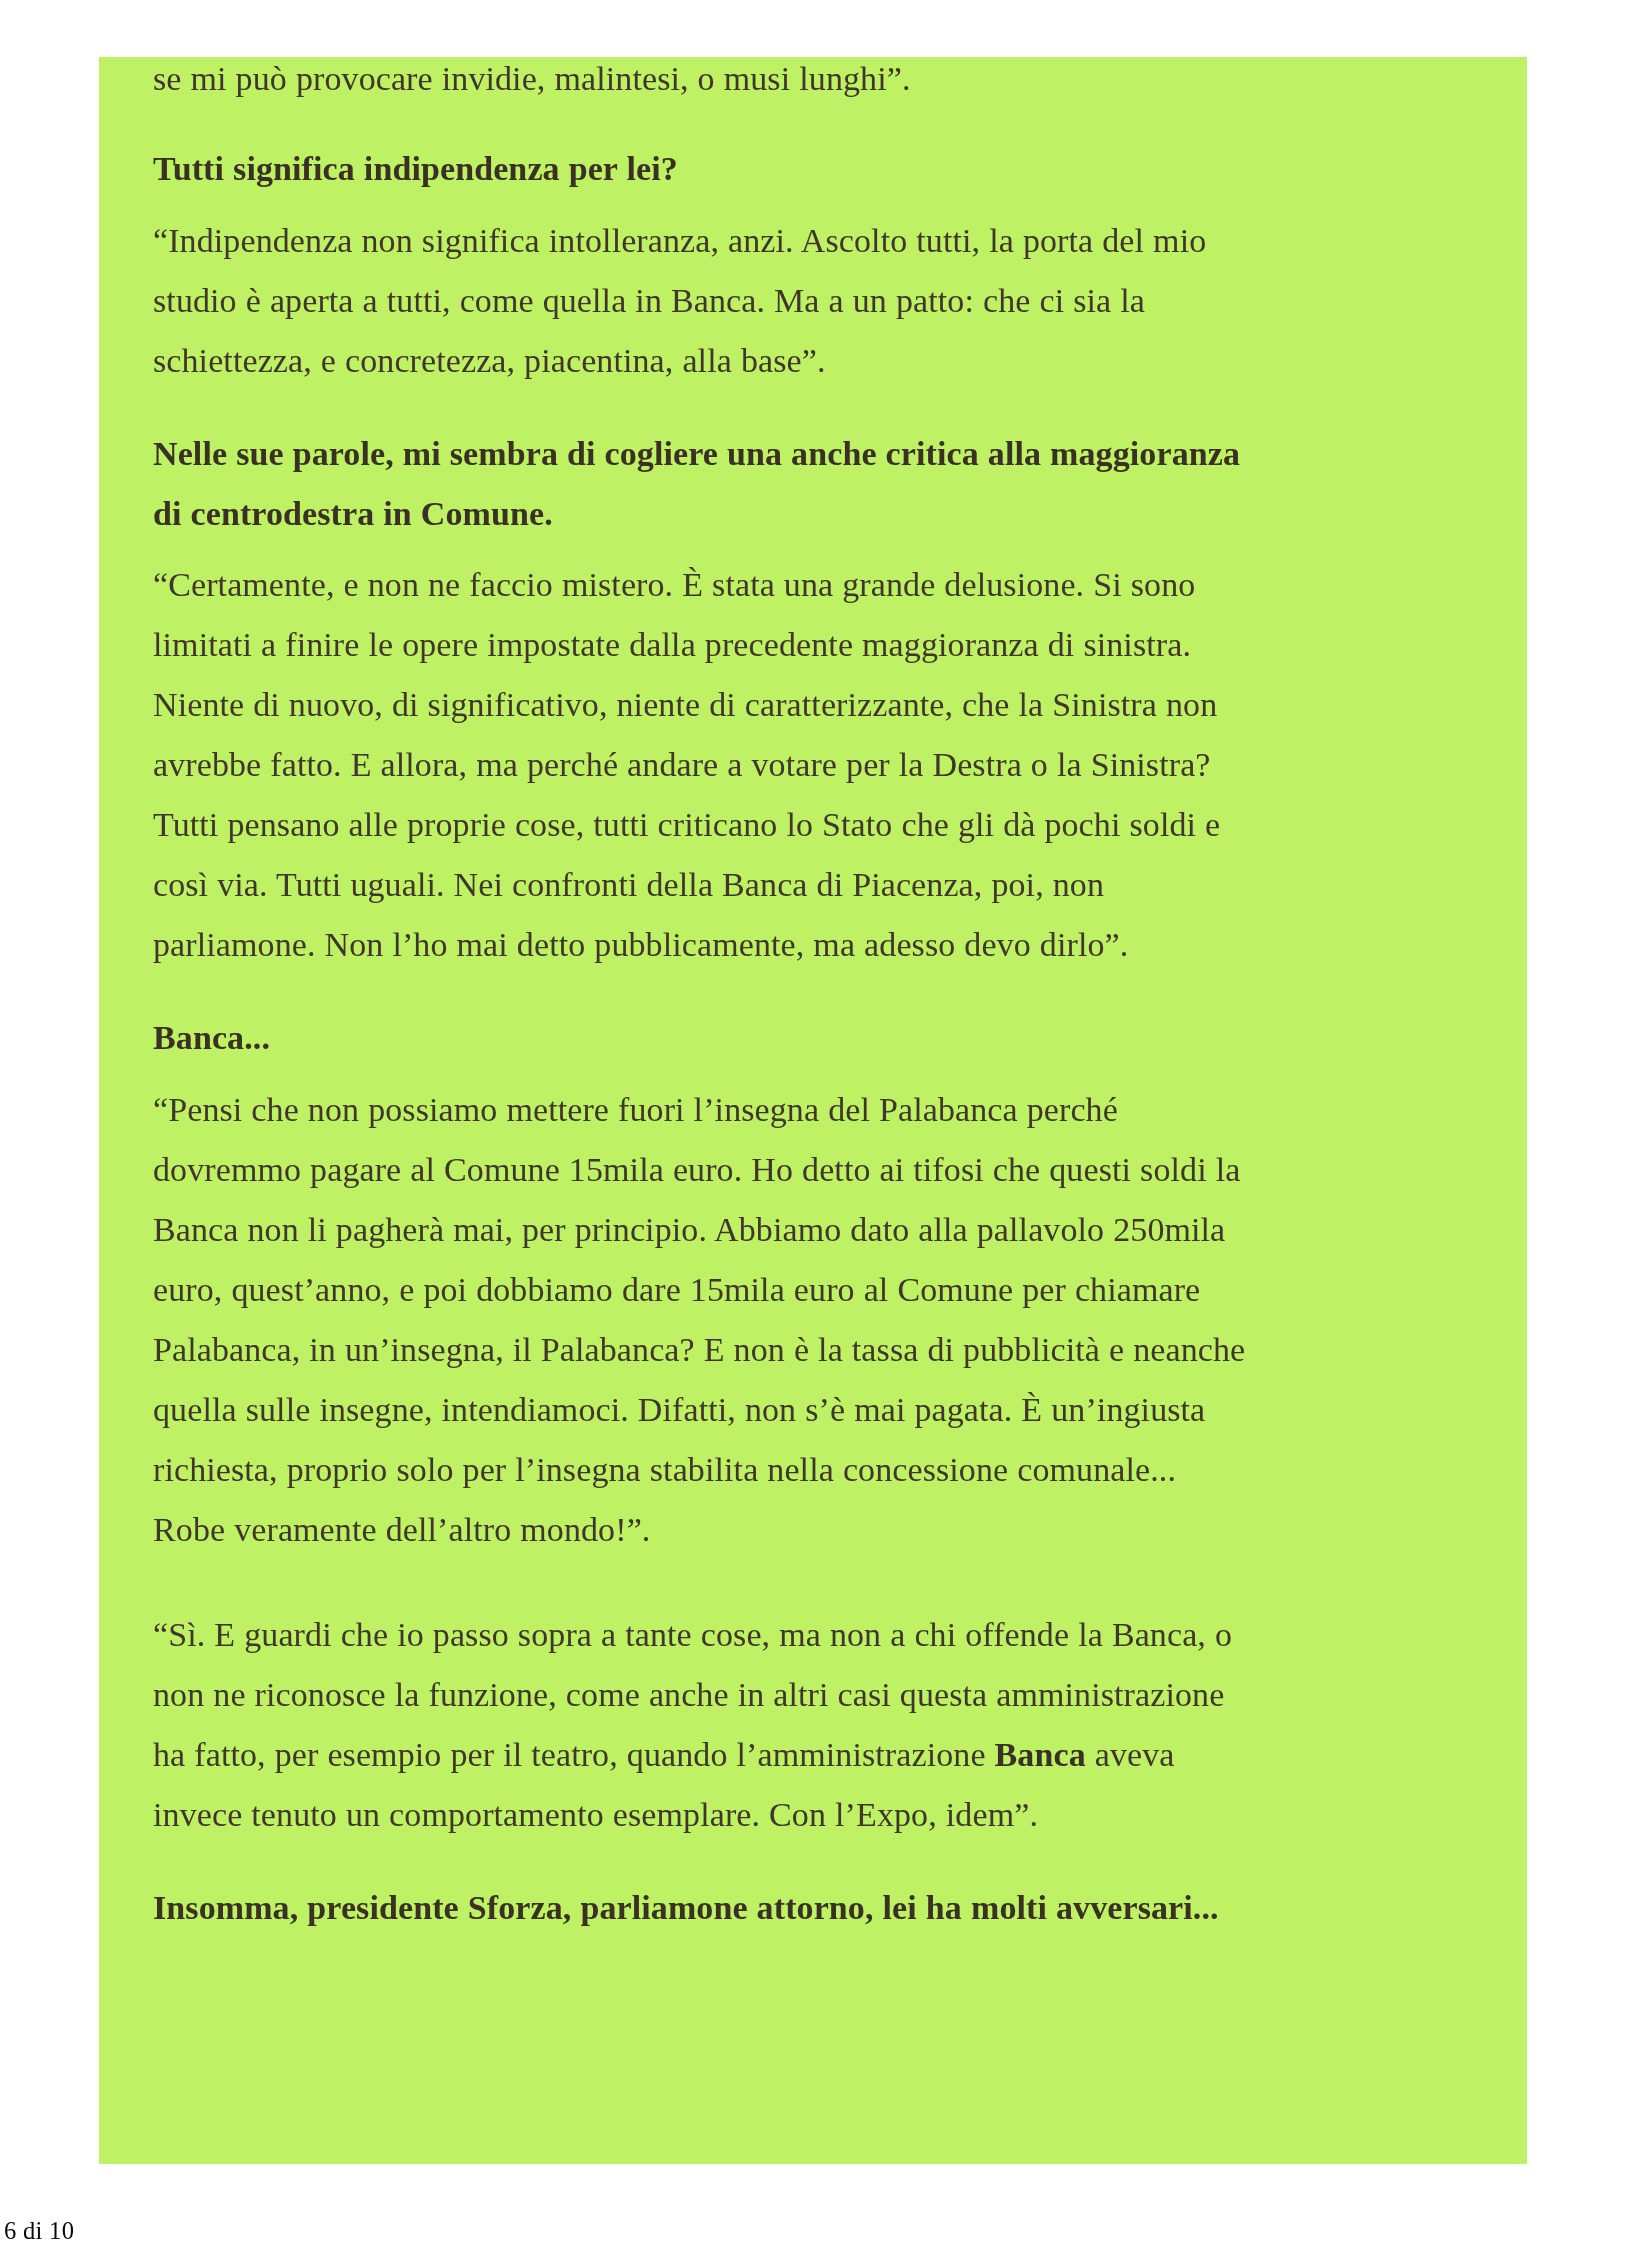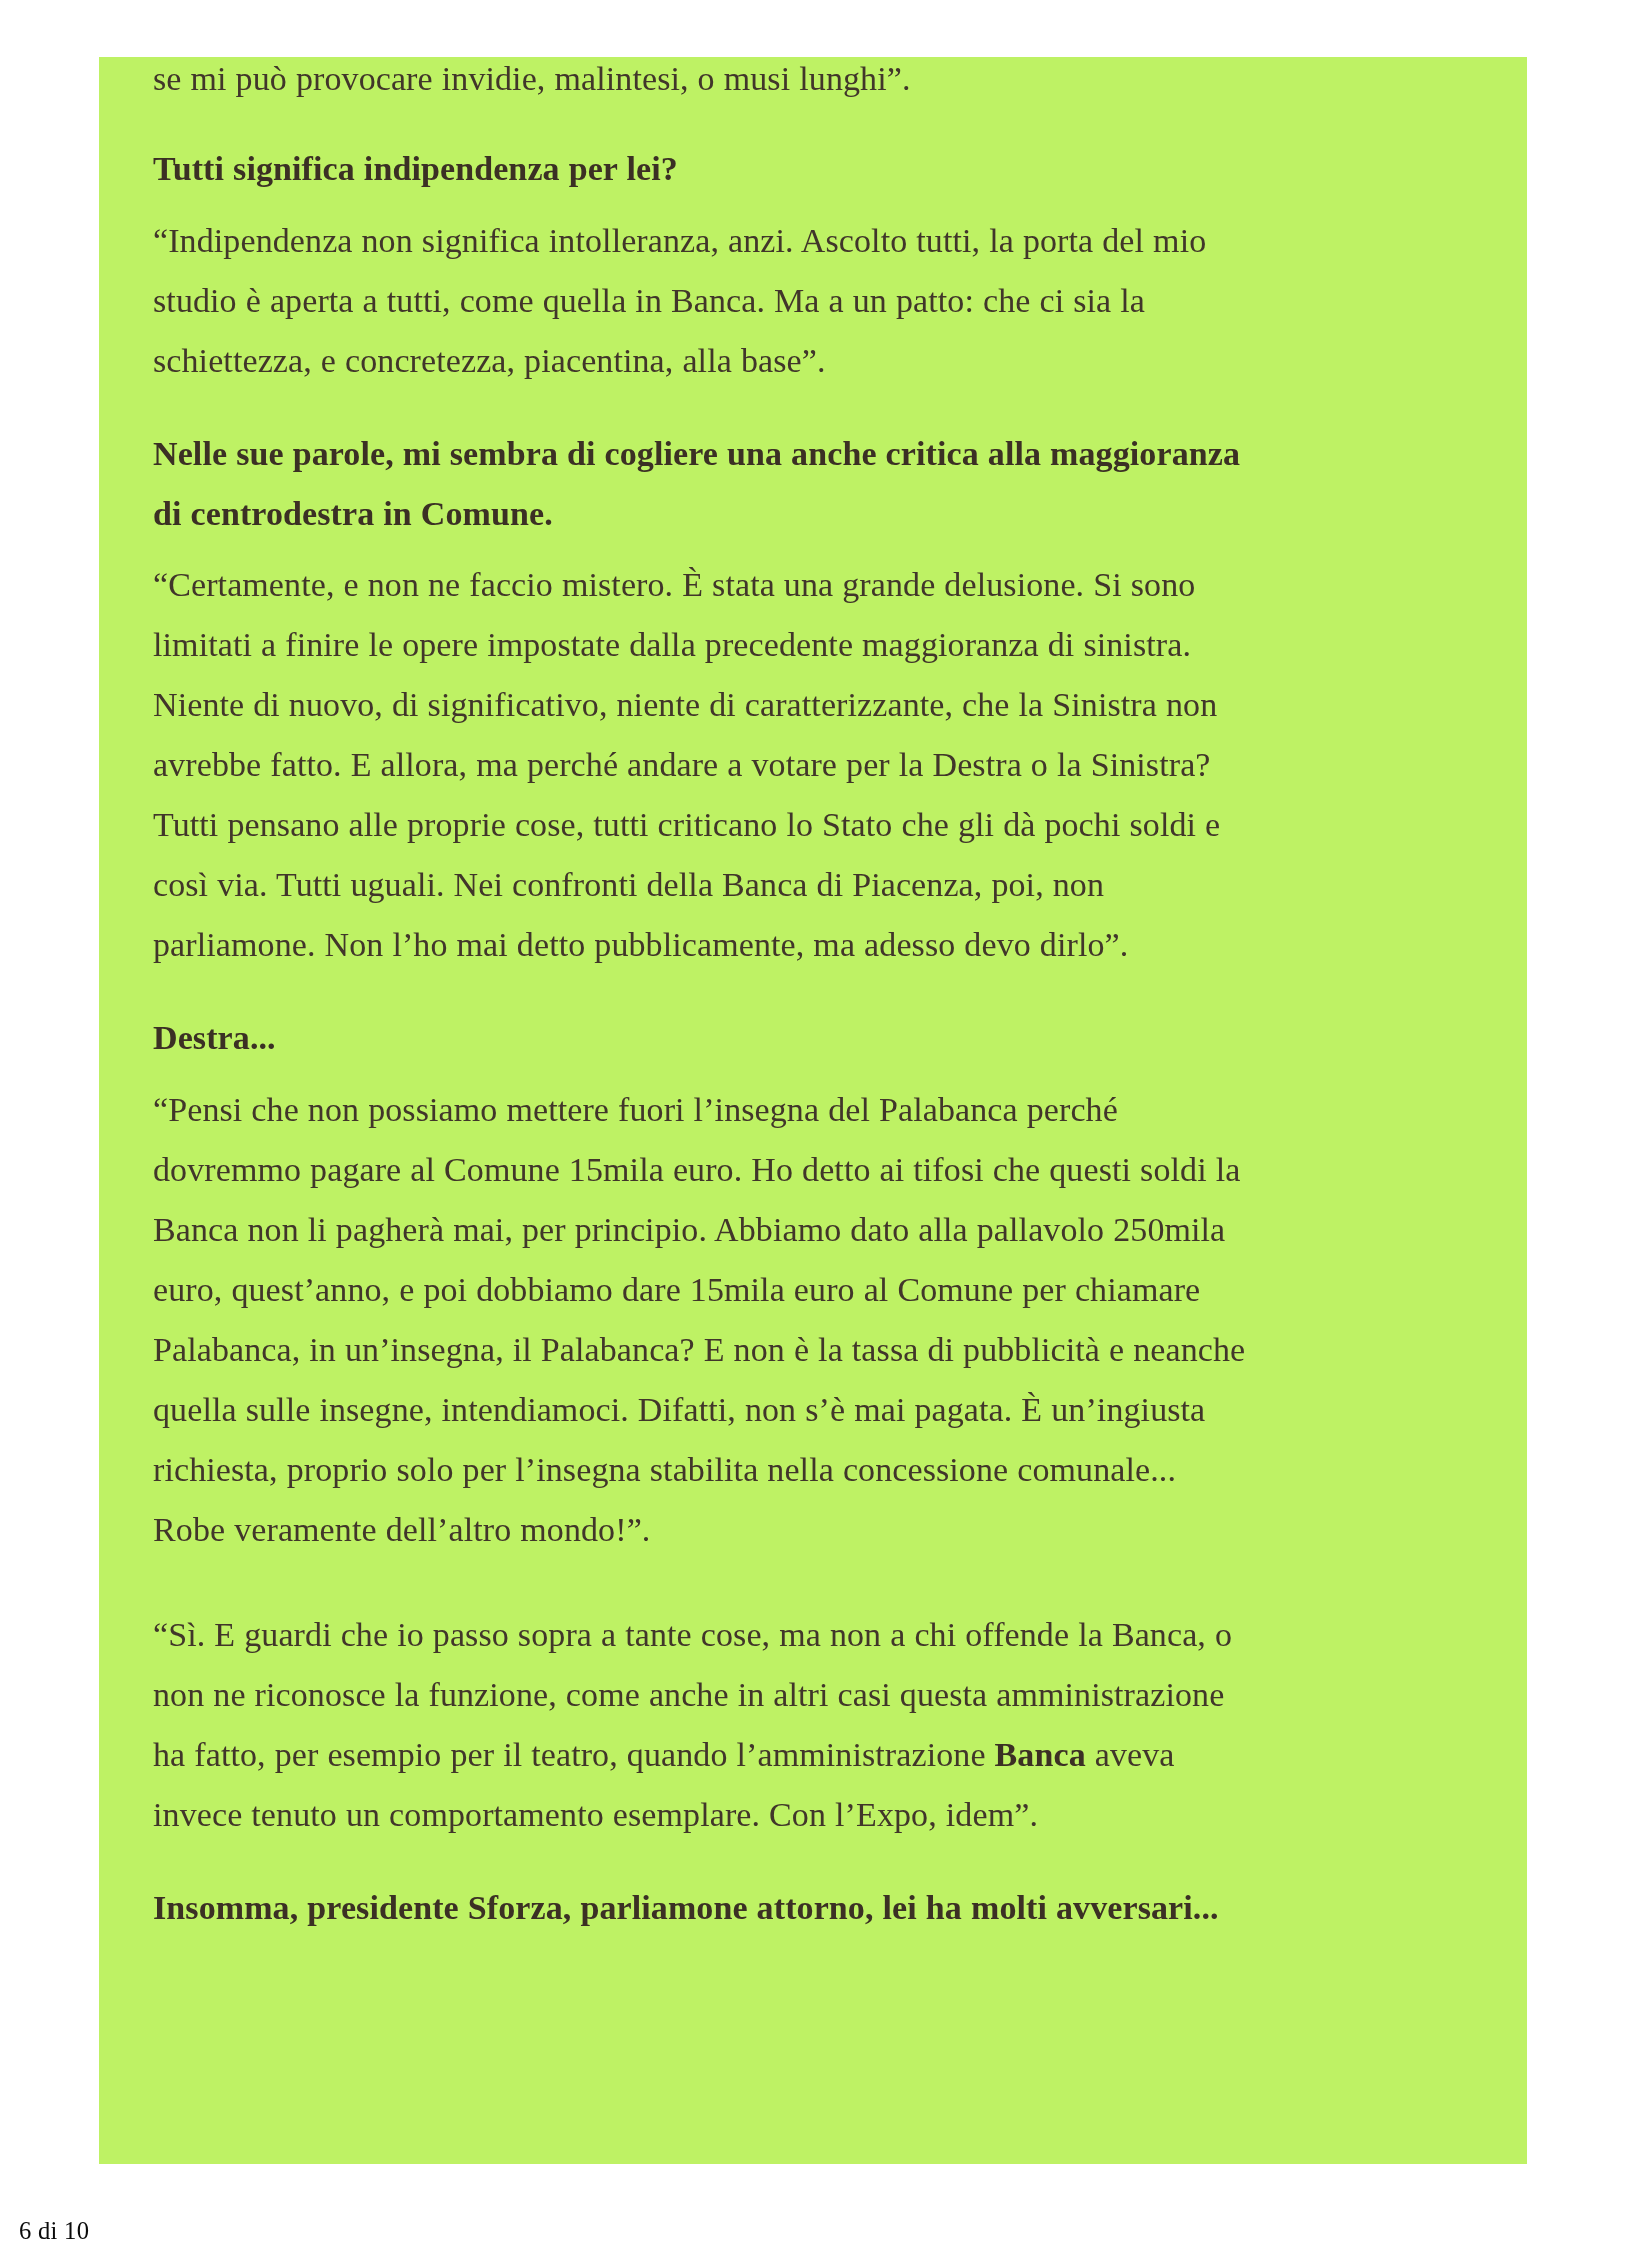--- a/index.html
+++ b/index.html
@@ -69,21 +69,20 @@
 
   
   #footer-page-indicator {
     position: absolute;
     left: 3.9px;
     top: 2217px;
     font-family: "Liberation Serif", "DejaVu Serif", serif;
     font-size: 24.6px;
     color: #0a0a0a;
     letter-spacing: 0.3px;
-    margin-left: 15px;
   }
 </style>
 </head>
 <body>
 
 <div id="page-sheet">
   <div id="text-column">
 
     <p class="body-par">se mi può provocare invidie, malintesi, o musi lunghi”.</p>
 
@@ -98,21 +97,21 @@
     <div class="gap-large"></div>
 
     <p class="heading-par">Nelle sue parole, mi sembra di cogliere una anche critica alla maggioranza di centrodestra in Comune.</p>
 
     <div class="gap-small"></div>
 
     <p class="body-par">“Certamente, e non ne faccio mistero. È stata una grande delusione. Si sono limitati a finire le opere impostate dalla precedente maggioranza di sinistra. Niente di nuovo, di significativo, niente di caratterizzante, che la Sinistra non avrebbe fatto. E allora, ma perché andare a votare per la Destra o la Sinistra? Tutti pensano alle proprie cose, tutti criticano lo Stato che gli dà pochi soldi e così via. Tutti uguali. Nei confronti della Banca di Piacenza, poi, non parliamone. Non l’ho mai detto pubblicamente, ma adesso devo dirlo”.</p>
 
     <div class="gap-large"></div>
 
-    <p class="heading-par">Destra...</p>
+    <p class="heading-par">Banca...</p>
 
     <div class="gap-small"></div>
 
     <p class="body-par">“Pensi che non possiamo mettere fuori l’insegna del Palabanca perché dovremmo pagare al Comune 15mila euro. Ho detto ai tifosi che questi soldi la Banca non li pagherà mai, per principio. Abbiamo dato alla pallavolo 250mila euro, quest’anno, e poi dobbiamo dare 15mila euro al Comune per chiamare Palabanca, in un’insegna, il Palabanca? E non è la tassa di pubblicità e neanche quella sulle insegne, intendiamoci. Difatti, non s’è mai pagata. È un’ingiusta richiesta, proprio solo per l’insegna stabilita nella concessione comunale... Robe veramente dell’altro mondo!”.</p>
 
     <div class="gap-large"></div>
 
 
     <div class="gap-small"></div>
 

